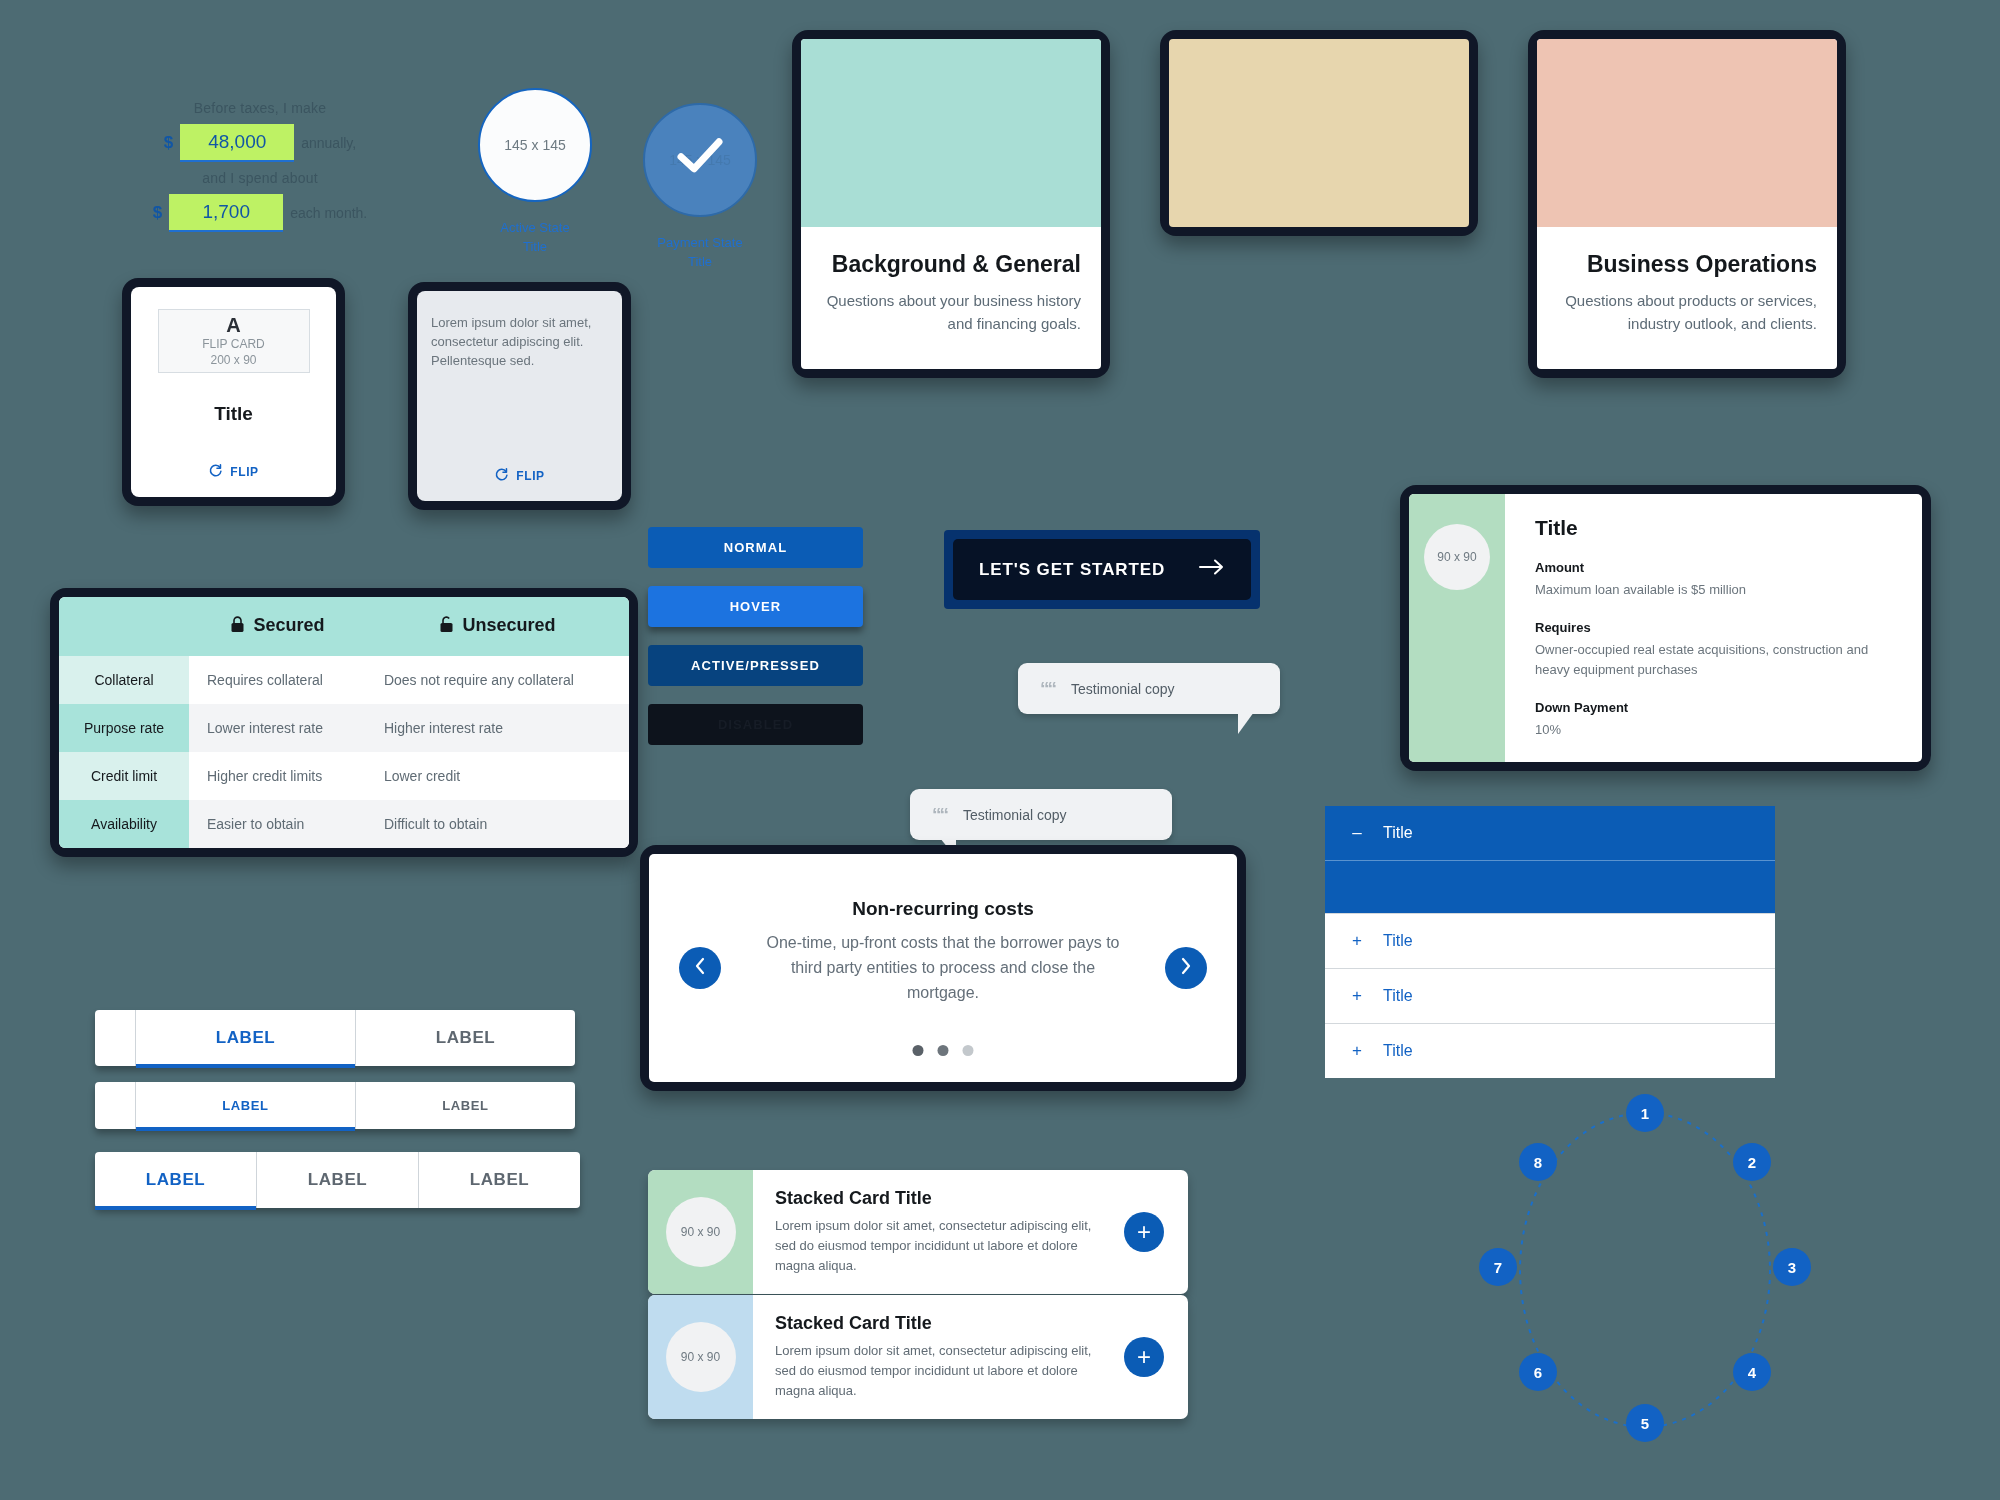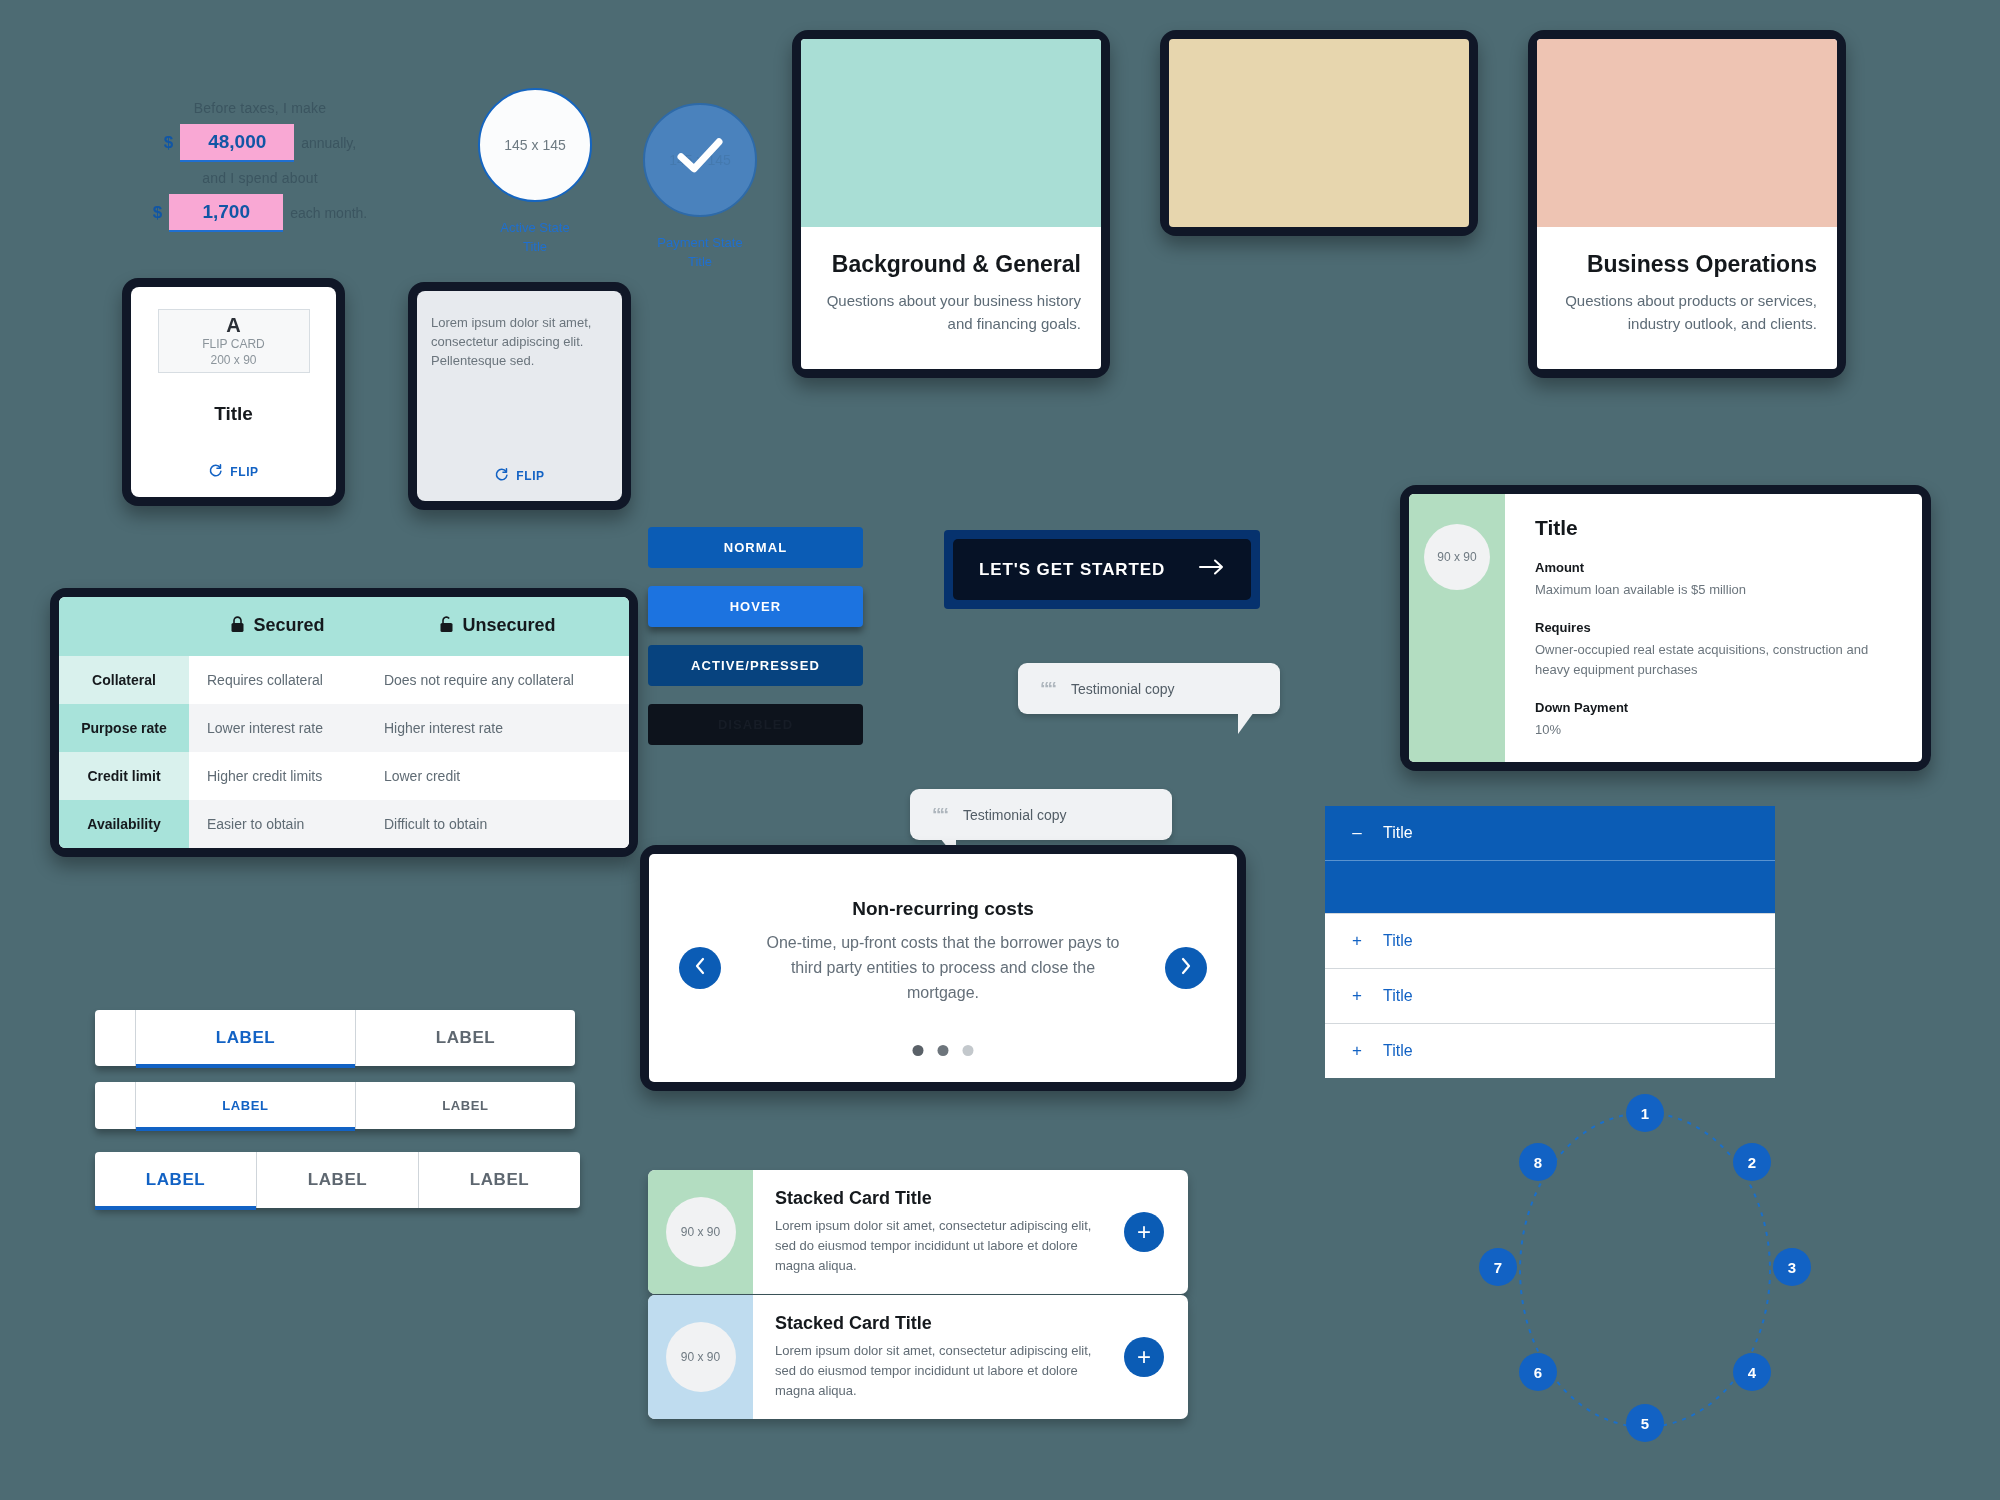--- a/index.html
+++ b/index.html
@@ -12,22 +12,22 @@
     -webkit-font-smoothing:antialiased;
   }
   .abs{position:absolute;}
 
   
   #income-widget{left:130px;top:98px;width:260px;text-align:center;}
   .inc-line{color:#3b5560;font-size:14px;line-height:20px;letter-spacing:.2px;}
   .inc-row{display:flex;align-items:center;justify-content:center;gap:7px;margin:6px 0;}
   .dollar{color:#1156a5;font-weight:700;font-size:17px;}
   .inc-field{
-    background:#f9a8d4;border:none;border-bottom:2px solid #1f6fd0;
-    color:#1156a5;font-weight:700;font-size:19px;
+    background:#bef264;border:none;border-bottom:2px solid #1f6fd0;
+    color:#1156a5;font-weight:400;font-size:19px;
     padding:7px 18px;min-width:78px;text-align:center;
     font-family:"Liberation Sans", sans-serif;
   }
   .inc-suffix{color:#3b5560;font-size:14px;}
 
   
   .circle-block{text-align:center;}
   #active-state-block{left:425px;top:88px;width:220px;}
   #visited-state-block{left:605px;top:103px;width:190px;}
   .state-circle{
@@ -73,21 +73,21 @@
   .topic-text{padding:22px 20px 34px;text-align:right;}
   .topic-h{font-size:23px;font-weight:700;color:#14181c;line-height:30px;}
   .topic-p{margin-top:10px;font-size:15px;line-height:23px;color:#5d6b76;}
 
   
   #comparison-table{left:50px;top:588px;width:570px;}
   .cmp{width:100%;border-collapse:collapse;background:#fff;border-radius:6px;overflow:hidden;}
   .cmp th{background:#a8e3da;padding:18px 0;font-size:18px;font-weight:700;color:#15191d;}
   .cmp th.corner{width:130px;}
   .cmp td{font-size:14px;color:#5f6b74;padding:14px 18px;line-height:20px;vertical-align:top;}
-  .cmp td.rowhead{font-weight:700;color:#15191d;font-size:14px;text-align:center;padding:14px 22px;}
+  .cmp td.rowhead{font-weight:400;color:#15191d;font-size:14px;text-align:center;padding:14px 22px;}
   .cmp tr:nth-child(odd) td.rowhead{background:#d9f1ed;}
   .cmp tr:nth-child(even) td.rowhead{background:#a8e3da;}
   .cmp tr:nth-child(even) td:not(.rowhead){background:#f3f4f6;}
   .lockico{display:inline-block;vertical-align:-2px;margin-right:8px;}
 
   
   #button-states{left:648px;top:527px;width:215px;}
   .btn{
     display:block;width:100%;box-sizing:border-box;border:none;border-radius:4px;
     padding:13px 0;color:#fff;font-size:13px;font-weight:700;letter-spacing:1.1px;

